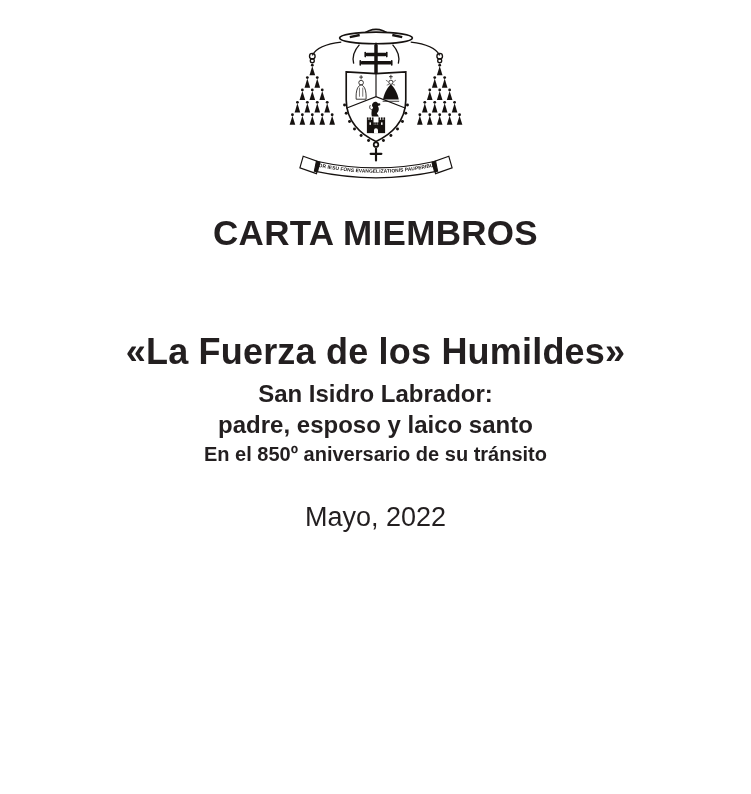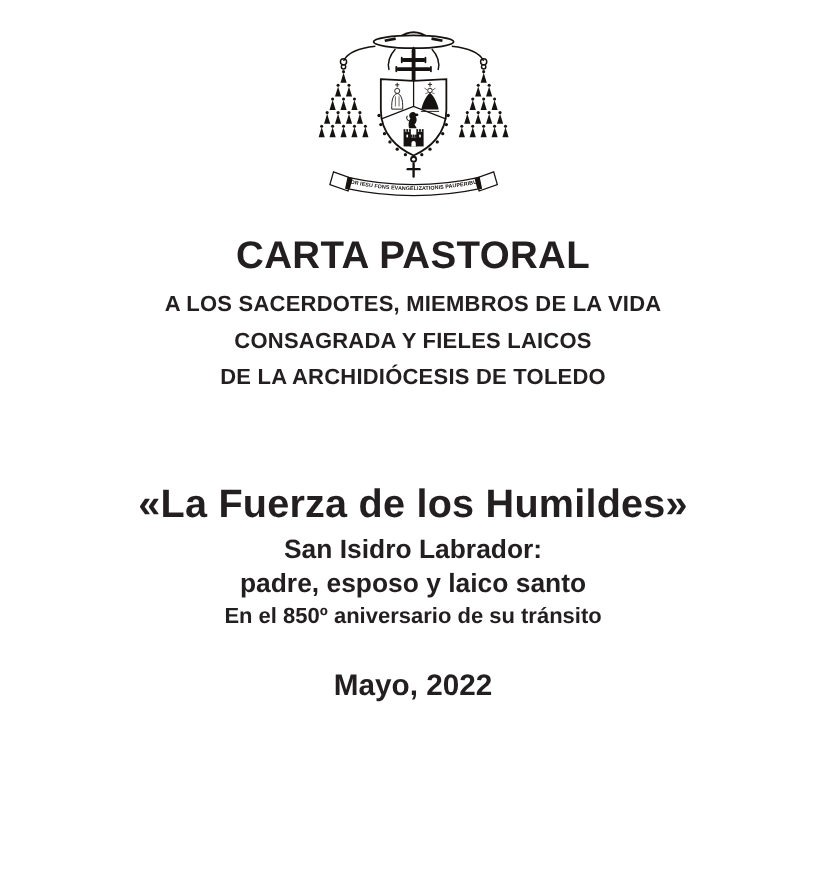--- a/index.html
+++ b/index.html
@@ -22,21 +22,21 @@
   }
   .addressee{margin-top:7px;font-weight:bold;}
   .addressee-line{font-size:20px;line-height:33px;letter-spacing:0.2px;}
   .main-title{
     margin:76px 0 0 0;font-size:36px;font-weight:bold;line-height:44px;letter-spacing:0.2px;
   }
   .subtitle{margin-top:4px;font-weight:bold;}
   .subtitle-line{font-size:24px;line-height:31px;}
   .occasion{font-weight:bold;}
   .occasion-line{font-size:20px;line-height:28px;}
-  .date-line{margin-top:34px;font-size:27px;font-weight:bold;}
+  .date-line{margin-top:34px;font-size:27px;font-weight:normal;}
 </style>
 </head>
 <body>
 
 <div class="page">
 
   <svg class="crest" viewBox="0 0 220 200" aria-hidden="true">
     <defs>
       <g id="tsl">
         <circle cx="0" cy="1.8" r="1.7" fill="#161210"></circle>
@@ -192,27 +192,22 @@
       <path class="paper" stroke-width="1.4" d="M198,162 L178,169 L182,183 L202,176 Z"></path>
       <path class="paper" stroke-width="1.4" d="M38,168 Q110,184 182,168 L184.5,180 Q110,196 35.5,180 Z"></path>
       <path class="solid" d="M38,168 L43,169.2 L40,180.5 L35.5,180 Z"></path>
       <path class="solid" d="M182,168 L177,169.2 L180,180.5 L184.5,180 Z"></path>
       <text font-size="5.9" letter-spacing="0.1" fill="#161210" font-family="Liberation Sans, sans-serif" font-weight="bold">
         <textPath href="#mottoPath" startOffset="50%" text-anchor="middle">COR IESU FONS EVANGELIZATIONIS PAUPERIBUS</textPath>
       </text>
     </g>
   </svg>
 
-  <h1 class="doc-title">CARTA PASTORAL</h1>
-
-  <div class="addressee">
-    <div class="addressee-line">A LOS SACERDOTES, MIEMBROS DE LA VIDA</div>
-    <div class="addressee-line">CONSAGRADA Y FIELES LAICOS</div>
-    <div class="addressee-line">DE LA ARCHIDIÓCESIS DE TOLEDO</div>
-  </div>
+  <h1 class="doc-title">CARTA MIEMBROS</h1>
+
 
   <h2 class="main-title">«La Fuerza de los Humildes»</h2>
 
   <div class="subtitle">
     <div class="subtitle-line">San Isidro Labrador:</div>
     <div class="subtitle-line">padre, esposo y laico santo</div>
   </div>
 
   <div class="occasion">
     <div class="occasion-line">En el 850º aniversario de su tránsito</div>

